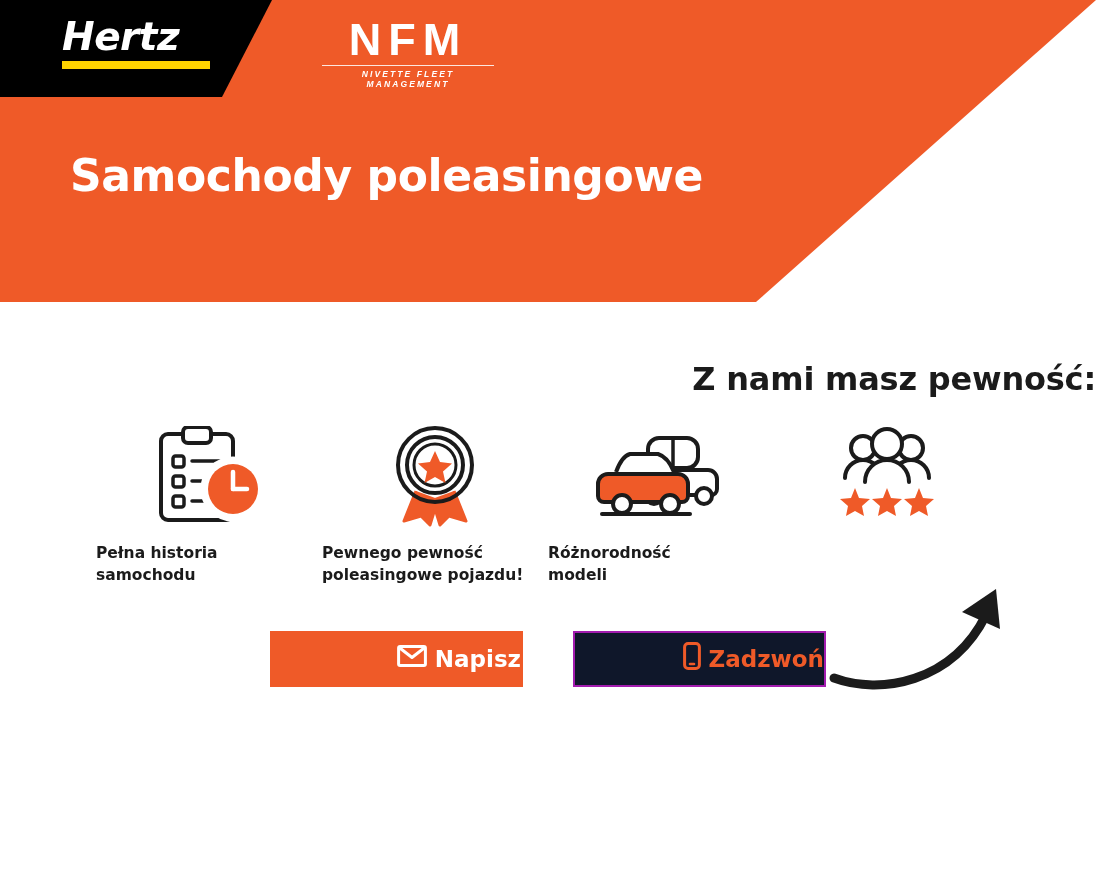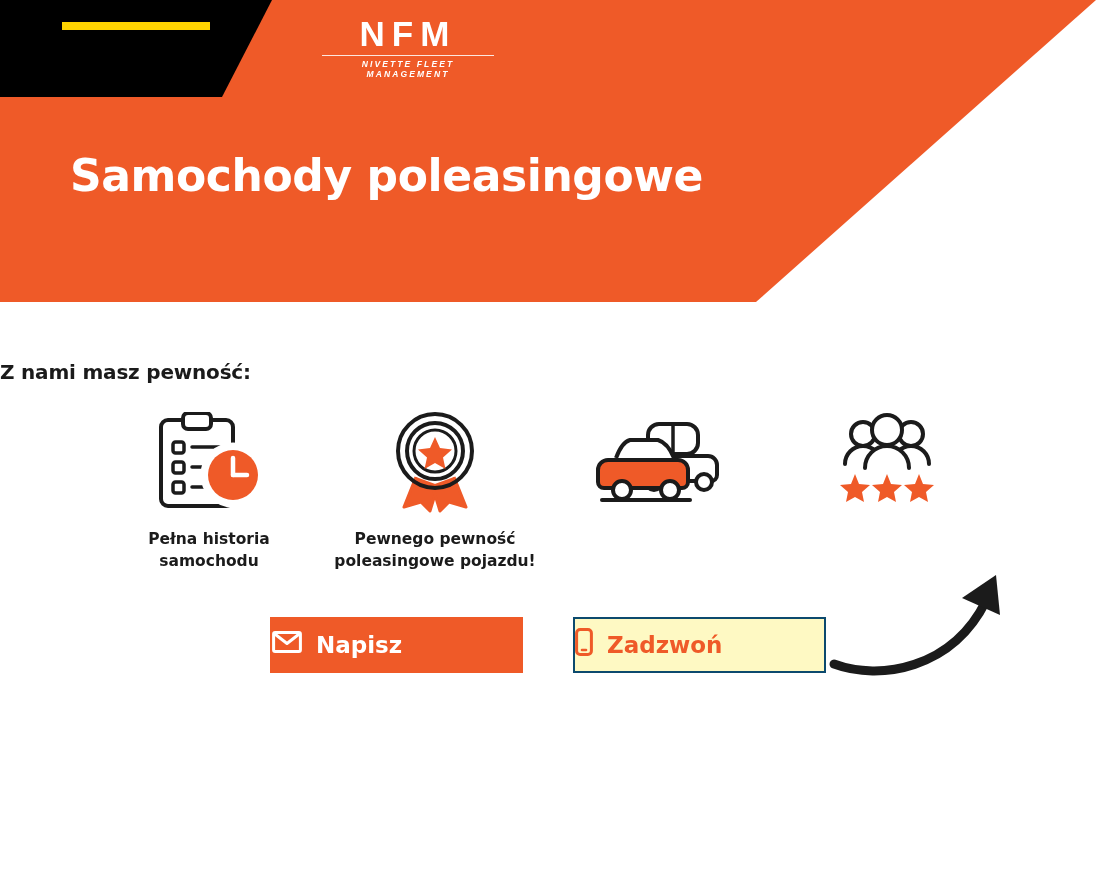--- a/index.html
+++ b/index.html
@@ -80,21 +80,21 @@
   .nfm-logo {
     position: absolute;
     left: 322px;
     top: 16px;
     width: 172px;
     text-align: center;
   }
   .nfm-word {
     font-family: "Liberation Sans", sans-serif;
     font-weight: 700;
-    font-size: 35px;
+    font-size: 45px;
     letter-spacing: 7px;
     color: #ffffff;
     line-height: 1.05;
   }
   .nfm-rule {
     width: 100%;
     height: 1px;
     background: rgba(255,255,255,.85);
     margin: 2px 0 3px;
   }
@@ -113,38 +113,37 @@
     font-family: "DejaVu Sans", sans-serif;
     font-weight: 700;
     font-size: 44px;
     color: #ffffff;
     letter-spacing: -0.4px;
   }
 
   
   .subtitle {
     margin-top: 58px;
-    text-align: left;
-    font-family: "DejaVu Sans", sans-serif;
-    font-weight: 700;
-    font-size: 20px;
+    text-align: right;
+    font-family: "DejaVu Sans", sans-serif;
+    font-weight: 700;
+    font-size: 32px;
     color: #1b1b1b;
     letter-spacing: -0.2px;
   }
 
   .features {
     margin-top: 26px;
     display: flex;
     justify-content: center;
     align-items: flex-start;
     gap: 0;
   }
   .feature {
     width: 226px;
-    text-align: center;
   }
   .feature-icon {
     height: 104px;
     display: flex;
     align-items: center;
     justify-content: center;
   }
   .feature-label {
     margin-top: 14px;
     font-family: "DejaVu Sans", sans-serif;
@@ -161,57 +160,58 @@
     justify-content: center;
     align-items: center;
     gap: 50px;
     position: relative;
   }
   .btn {
     width: 253px;
     height: 56px;
     display: flex;
     align-items: center;
-    justify-content: flex-start;
-    gap: 14px;
+    justify-content: flex-end;
+    gap: 8px;
     box-sizing: border-box;
     cursor: pointer;
     font-family: "DejaVu Sans", sans-serif;
     font-weight: 700;
     font-size: 23px;
   }
   .btn-filled {
     background: #ef5A28;
     color: #ffffff;
     border: 2px solid #ef5A28;
   }
   .btn-outline {
-    background: #fef9c3;
+    background: #0f172a;
     color: #ef5A28;
-    border: 2px solid #0c4a6e;
+    border: 2px solid #a21caf;
   }
   .arrow-wrap {
     position: absolute;
     left: 828px;
     top: -48px;
     width: 190px;
     height: 110px;
     pointer-events: none;
   }
 </style>
 </head>
 <body>
 
 <div class="header">
   <div class="header-orange"></div>
   <div class="header-orange-top"></div>
   <div class="header-white-wedge"></div>
 
   <div class="hertz-block"></div>
   <div class="hertz-logo">
+    <div class="hertz-word">Hertz</div>
     <div class="hertz-underline"></div>
   </div>
 
   <div class="nfm-logo">
     <div class="nfm-word">NFM</div>
     <div class="nfm-rule"></div>
     <div class="nfm-sub">NIVETTE FLEET MANAGEMENT</div>
   </div>
 
   <div class="header-title">Samochody poleasingowe</div>
@@ -271,20 +271,24 @@
         <circle cx="58" cy="70" r="8" fill="#fff" stroke="#1b1b1b" stroke-width="4"></circle>
         <circle cx="108" cy="70" r="8" fill="#fff" stroke="#1b1b1b" stroke-width="4"></circle>
 
         <path d="M20 46 q6 -16 14 -18 h28 q10 3 16 18" fill="#fff" stroke="#1b1b1b" stroke-width="4" stroke-linejoin="round"></path>
         <path d="M12 48 h70 a10 10 0 0 1 10 10 v12 a6 6 0 0 1 -6 6 h-78 a6 6 0 0 1 -6 -6 v-12 a10 10 0 0 1 10 -10 z" fill="#ef5A28" stroke="#1b1b1b" stroke-width="4"></path>
         <circle cx="26" cy="78" r="9" fill="#fff" stroke="#1b1b1b" stroke-width="4"></circle>
         <circle cx="74" cy="78" r="9" fill="#fff" stroke="#1b1b1b" stroke-width="4"></circle>
         <line x1="6" y1="88" x2="94" y2="88" stroke="#1b1b1b" stroke-width="4" stroke-linecap="round"></line>
       </svg>
     </div>
+    <div class="feature-label">
+      <span>Różnorodność</span><br>
+      <span>modeli</span>
+    </div>
   </div>
 
   <div class="feature">
     <div class="feature-icon">
       <svg width="120" height="100" viewBox="0 0 120 100" fill="none">
         <circle cx="36" cy="22" r="12" stroke="#1b1b1b" stroke-width="4"></circle>
         <path d="M18 52 a18 18 0 0 1 36 0" stroke="#1b1b1b" stroke-width="4" stroke-linecap="round"></path>
         <circle cx="84" cy="22" r="12" stroke="#1b1b1b" stroke-width="4"></circle>
         <path d="M66 52 a18 18 0 0 1 36 0" stroke="#1b1b1b" stroke-width="4" stroke-linecap="round"></path>
         <circle cx="60" cy="18" r="15" fill="#fff" stroke="#1b1b1b" stroke-width="4"></circle>

